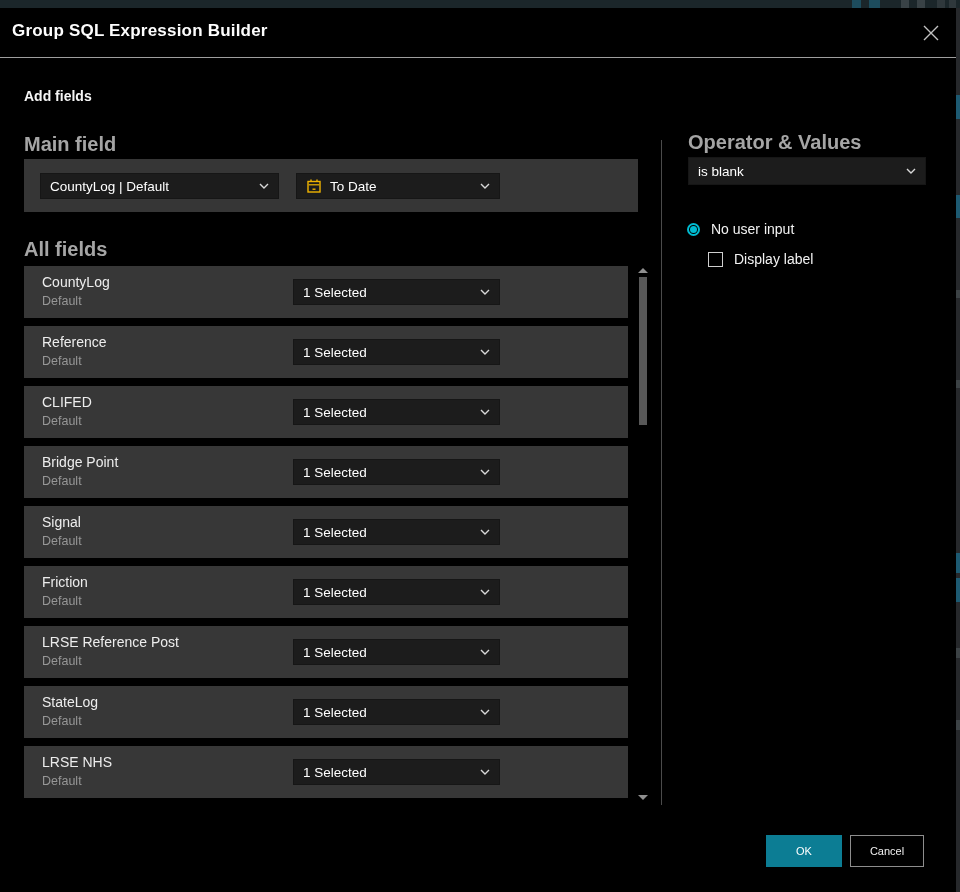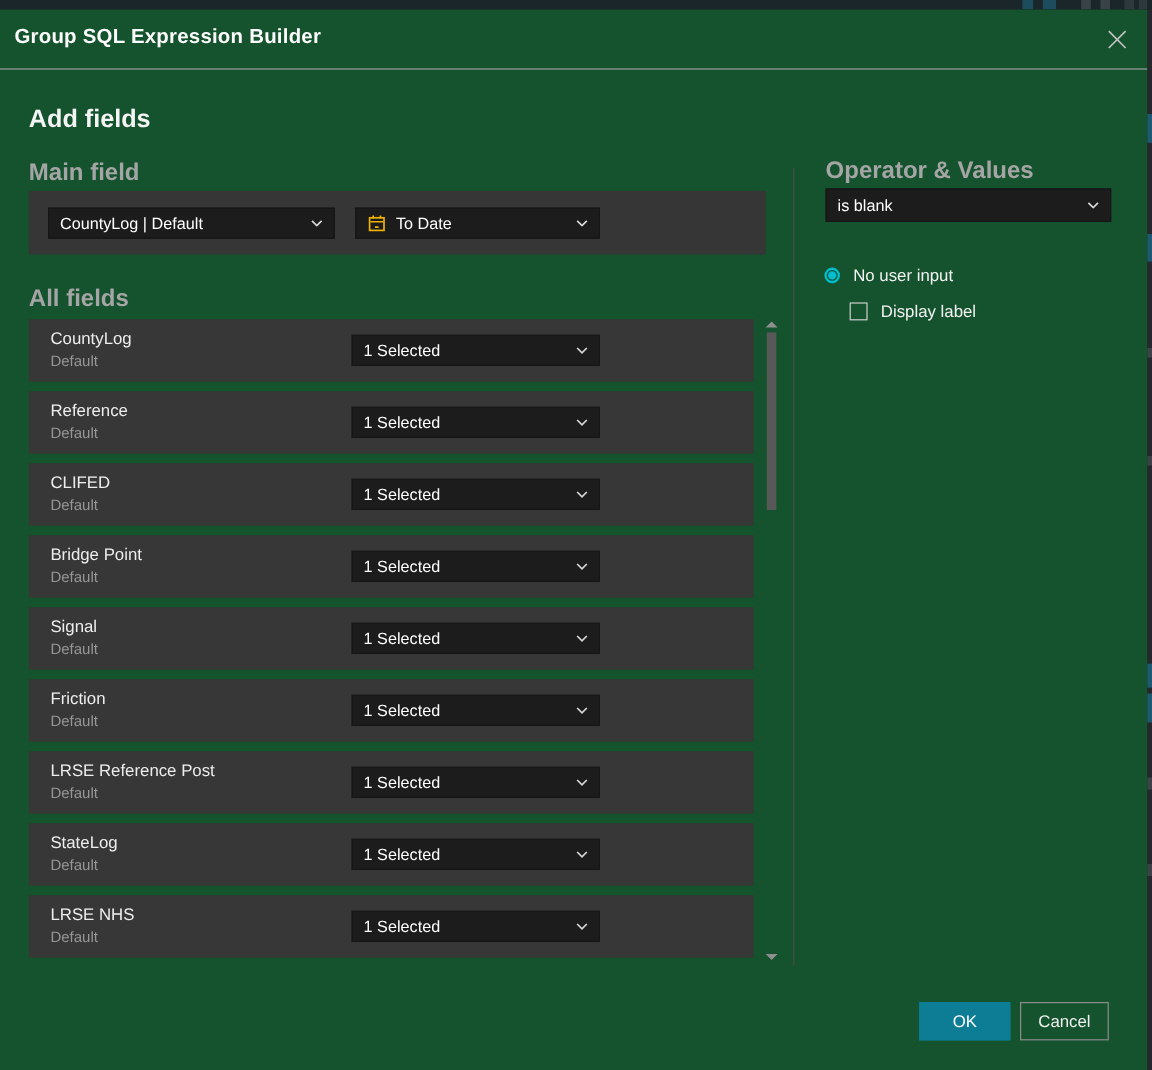--- a/index.html
+++ b/index.html
@@ -10,26 +10,26 @@
   .top-strip{position:absolute;left:0;top:0;width:960px;height:8px;background:#1b262a;overflow:hidden;}
   .lv-chip{position:absolute;left:718px;top:0;width:128px;height:8px;background:#16333c;overflow:hidden;
     display:flex;align-items:flex-start;gap:6px;padding-left:14px;margin-top:41px;}
   .lv-dot{width:6px;height:6px;border-radius:50%;background:#7d8c91;margin-top:1px;flex:0 0 auto;}
   .lv-text{font-size:11px;color:#4d7d8c;transform:translateY(-3px);white-space:nowrap;}
   .frag{position:absolute;top:0;height:8px;}
   .right-sliver{position:absolute;right:0;top:8px;width:4px;height:884px;background:#26282b;}
   .sliver-block{position:absolute;left:0;width:4px;}
 
   
-  .dialog{position:absolute;left:0;top:8px;width:956px;height:884px;background:#14532d;color:#fff;}
+  .dialog{position:absolute;left:0;top:8px;width:956px;height:884px;background:#000000;color:#fff;}
   .dlg-header{position:absolute;left:0;top:0;width:100%;height:50px;border-bottom:1px solid #9e9e9e;}
   .dlg-title{position:absolute;left:12px;top:13px;font-size:17px;font-weight:600;color:#fdfdfd;letter-spacing:.2px;}
   .close-btn{position:absolute;right:12px;top:12px;width:26px;height:26px;display:flex;align-items:center;justify-content:center;cursor:pointer;}
 
-  .h-add{position:absolute;left:24px;top:80px;font-size:21px;font-weight:700;color:#f5f5f5;}
+  .h-add{position:absolute;left:24px;top:80px;font-size:14px;font-weight:700;color:#f5f5f5;}
   .sub-label{position:absolute;font-size:20px;font-weight:600;color:#a5a5a5;}
 
   .main-panel{position:absolute;left:24px;top:151px;width:614px;height:53px;background:#363636;}
 
   .select{background:#1c1c1c;border:1px solid #161616;display:flex;align-items:center;
     padding:0 9px;color:#fff;font-size:13.5px;cursor:pointer;justify-content:center;}
   .select .grow{flex:1 1 auto;white-space:nowrap;overflow:hidden;}
   .chev{flex:0 0 auto;display:flex;align-items:center;margin-left:6px;}
 
   .list-row{position:absolute;left:24px;width:604px;height:52px;background:#373737;}
@@ -49,21 +49,21 @@
   .op-select{position:absolute;left:688px;top:149px;width:238px;height:28px;}
   .radio-row{position:absolute;left:687px;top:213px;display:flex;align-items:center;gap:11px;cursor:pointer;}
   .radio-outer{width:13px;height:13px;border:2px solid #00bcd1;border-radius:50%;display:flex;align-items:center;justify-content:center;flex:0 0 auto;}
   .radio-dot{width:7px;height:7px;border-radius:50%;background:#00bcd1;}
   .check-row{position:absolute;left:708px;top:243px;display:flex;align-items:center;gap:11px;cursor:pointer;}
   .checkbox{width:15px;height:15px;border:1px solid #cfcfcf;background:transparent;flex:0 0 auto;}
   .ctl-label{font-size:14px;color:#f2f2f2;}
 
   
   .btn{position:absolute;top:827px;height:32px;display:flex;align-items:center;justify-content:center;
-    font-size:14px;cursor:pointer;}
+    font-size:11px;cursor:pointer;}
   .btn-ok{left:766px;width:76px;background:#0c7d94;color:#fff;border:1px solid #0c7d94;}
   .btn-cancel{left:850px;width:74px;background:transparent;color:#f0f0f0;border:1px solid #8d8d8d;}
 </style>
 </head>
 <body>
 
 <div class="top-strip">
   <div class="lv-chip">
     <span class="lv-dot"></span>
     <span class="lv-text">Live view</span>

